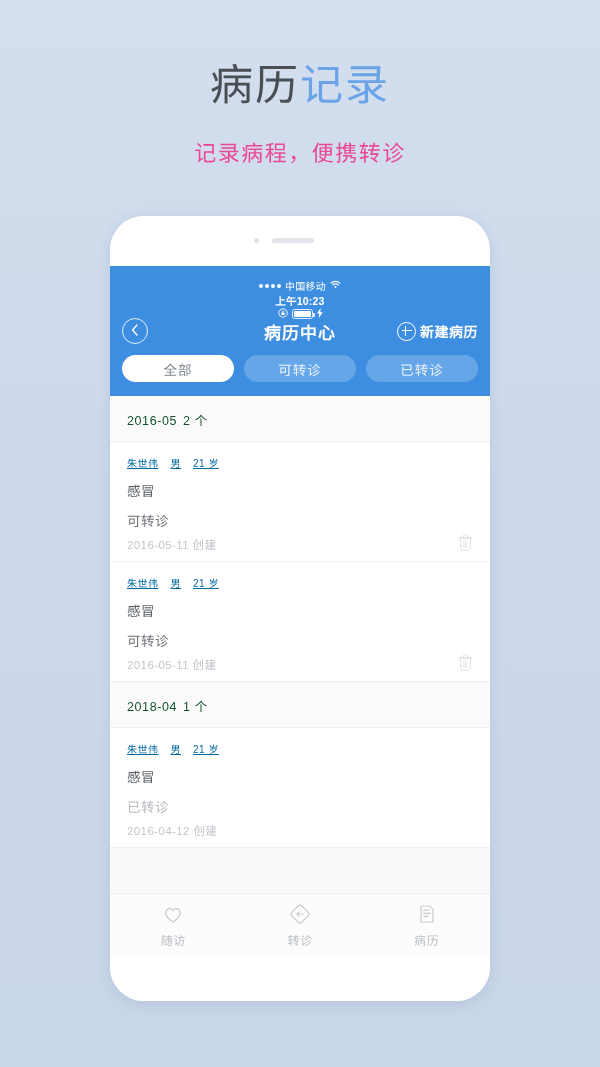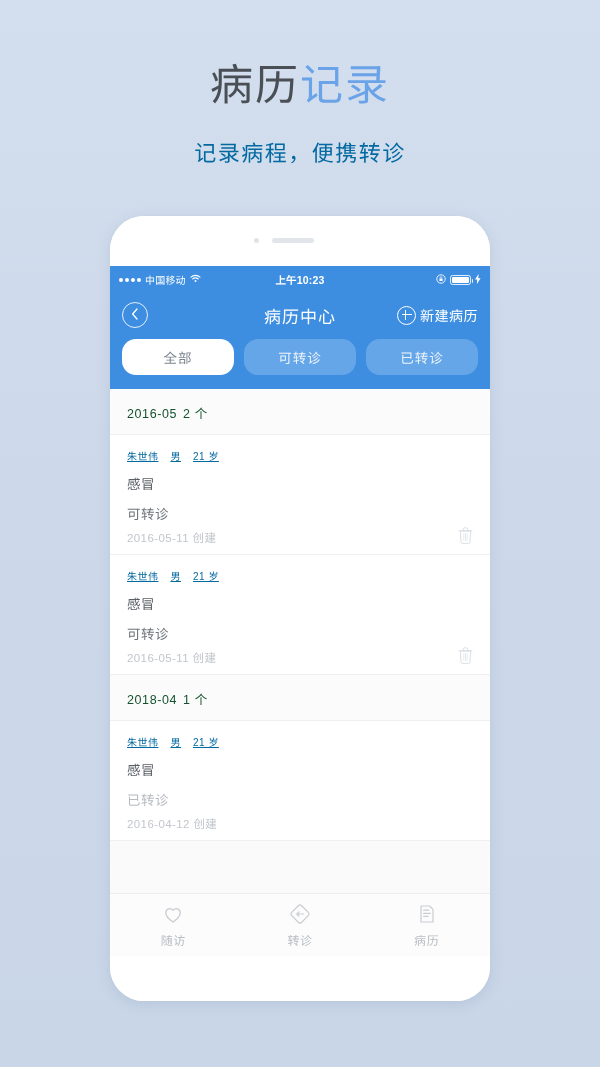--- a/index.html
+++ b/index.html
@@ -29,21 +29,21 @@
     letter-spacing: 2px;
     font-weight: 400;
     color: #4a4f56;
     margin: 0;
   }
   .promo-title .accent { color: #6ba3e8; }
   .promo-sub {
     margin: 26px 0 0 0;
     font-size: 22px;
     letter-spacing: 1.5px;
-    color: #0369a1;
+    color: #ec4899;
     font-weight: 400;
   }
 
   
   .phone {
     position: absolute;
     left: 110px;
     top: 216px;
     width: 380px;
     height: 785px;
@@ -95,24 +95,25 @@
   
   .blue-head {
     background: #3d8ee0;
     flex: 0 0 auto;
     padding-bottom: 14px;
   }
   .statusbar {
     height: 19px;
     display: flex;
     align-items: center;
-    padding: 4px 9px;
+    padding: 12px 9px;
     color: #ffffff;
     font-size: 10px;
     letter-spacing: 0.2px;
+    flex-direction: column;
   }
   .sb-left { display: flex; align-items: center; gap: 4px; flex: 1; }
   .sig-dots { display: flex; gap: 2px; align-items: center; }
   .sig-dots i {
     display: block;
     width: 4px; height: 4px;
     border-radius: 50%;
     background: #ffffff;
   }
   .sb-carrier { font-size: 10px; }
@@ -135,20 +136,21 @@
     border-radius: 0 1px 1px 0;
   }
   .batt i { display: block; height: 100%; width: 100%; background: #ffffff; border-radius: 1px; }
 
   .navbar {
     height: 44px;
     display: flex;
     align-items: center;
     padding: 0 12px;
     position: relative;
+    font-weight: bold;
   }
   .nav-back {
     width: 24px; height: 24px;
     border-radius: 50%;
     border: 1.3px solid rgba(255,255,255,0.85);
     display: flex; align-items: center; justify-content: center;
     flex: 0 0 auto;
   }
   .nav-title {
     position: absolute;
@@ -184,21 +186,21 @@
   .plus-circle:before { left: 3.5px; right: 3.5px; top: 7px; height: 1.3px; }
   .plus-circle:after { top: 3.5px; bottom: 3.5px; left: 7px; width: 1.3px; }
 
   .segments {
     display: flex;
     gap: 10px;
     padding: 2px 12px 0 12px;
   }
   .seg {
     flex: 1;
-    height: 36px;
+    height: 27px;
     border-radius: 14px;
     display: flex;
     align-items: center;
     justify-content: center;
     font-size: 13.5px;
     letter-spacing: 1px;
     background: #65a6e8;
     color: #eaf3fc;
   }
   .seg.active {

